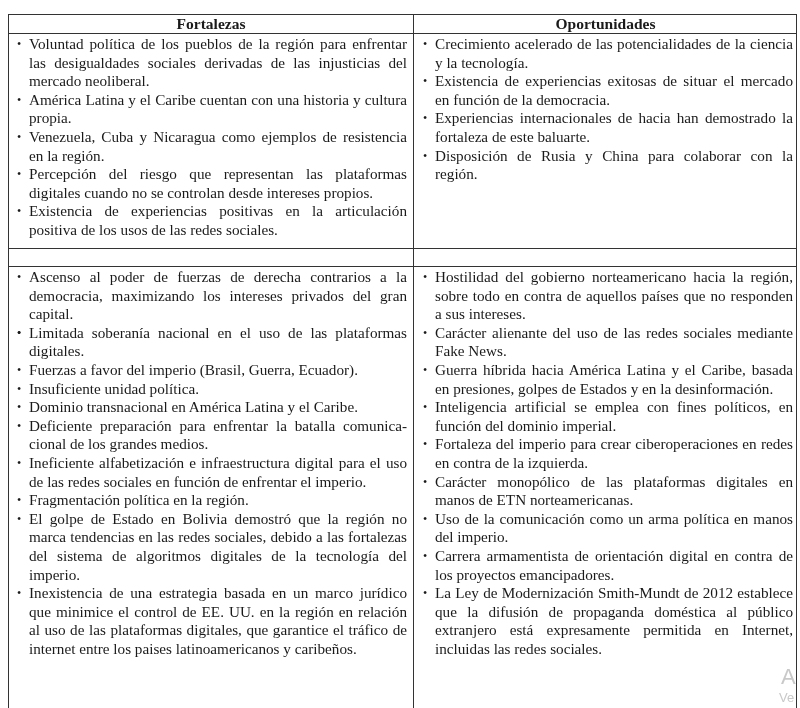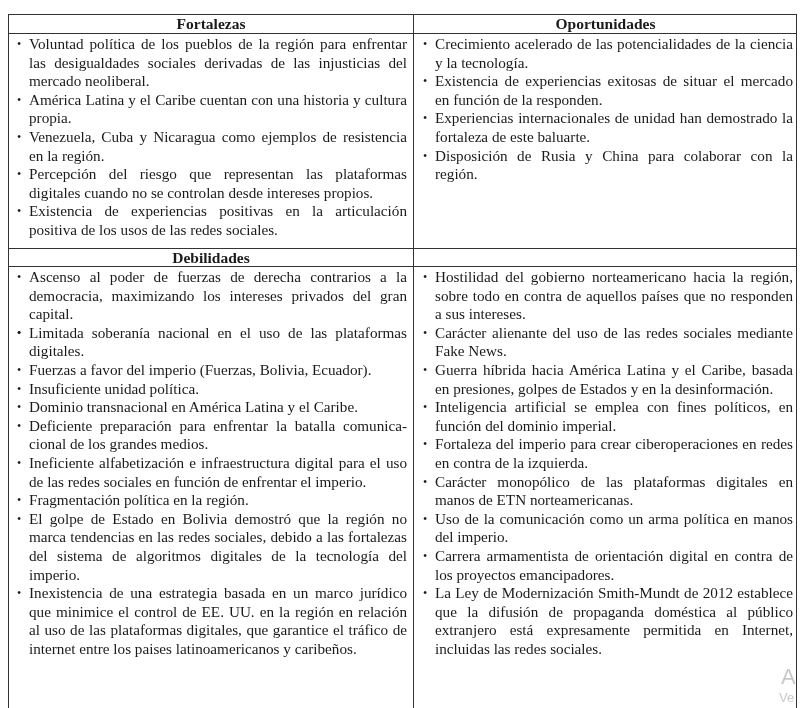--- a/index.html
+++ b/index.html
@@ -34,33 +34,32 @@
         <li><span class="bullet">•</span><span>Venezuela, Cuba y Nicaragua como ejemplos de resistencia en la región.</span></li>
         <li><span class="bullet">•</span><span>Percepción del riesgo que representan las plataformas digitales cuando no se controlan desde intereses propios.</span></li>
         <li><span class="bullet">•</span><span>Existencia de experiencias positivas en la articulación positiva de los usos de las redes sociales.</span></li>
       </ul>
   </div>
 
   <div class="hdr" style="left:405px; width:383px; top:0;">Oportunidades</div>
   <div class="cell" style="left:412px; width:372px; top:20px;">
     <ul>
         <li><span class="bullet">•</span><span>Crecimiento acelerado de las potencialidades de la ciencia y la tecnología.</span></li>
-        <li><span class="bullet">•</span><span>Existencia de experiencias exitosas de situar el mercado en función de la responden.</span></li>
-        <li><span class="bullet">•</span><span>Experiencias internacionales de unidad han demostrado la fortaleza de este baluarte.</span></li>
+        <li><span class="bullet">•</span><span>Existencia de experiencias exitosas de situar el mercado en función de la democracia.</span></li>
+        <li><span class="bullet">•</span><span>Experiencias internacionales de hacia han demostrado la fortaleza de este baluarte.</span></li>
         <li><span class="bullet">•</span><span>Disposición de Rusia y China para colaborar con la región.</span></li>
       </ul>
   </div>
 
-  <div class="hdr" style="left:0; width:404px; top:234px;">Debilidades</div>
   <div class="cell" style="left:6px; width:392px; top:253px;">
     <ul>
         <li><span class="bullet">•</span><span>Ascenso al poder de fuerzas de derecha contrarios a la democracia, maximizando los intereses privados del gran capital.</span></li>
         <li><span class="bullet">•</span></li>
         <li><span class="bullet">•</span><span>Limitada soberanía nacional en el uso de las plataformas digitales.</span></li>
-        <li><span class="bullet">•</span><span>Fuerzas a favor del imperio (Fuerzas, Bolivia, Ecuador).</span></li>
+        <li><span class="bullet">•</span><span>Fuerzas a favor del imperio (Brasil, Guerra, Ecuador).</span></li>
         <li><span class="bullet">•</span><span>Insuficiente unidad política.</span></li>
         <li><span class="bullet">•</span><span>Dominio transnacional en América Latina y el Caribe.</span></li>
         <li><span class="bullet">•</span><span>Deficiente preparación para enfrentar la batalla comunica-cional de los grandes medios.</span></li>
         <li><span class="bullet">•</span><span>Ineficiente alfabetización e infraestructura digital para el uso de las redes sociales en función de enfrentar el imperio.</span></li>
         <li><span class="bullet">•</span><span>Fragmentación política en la región.</span></li>
         <li><span class="bullet">•</span><span>El golpe de Estado en Bolivia demostró que la región no marca tendencias en las redes sociales, debido a las fortalezas del sistema de algoritmos digitales de la tecnología del imperio.</span></li>
         <li><span class="bullet">•</span><span>Inexistencia de una estrategia basada en un marco jurídico que minimice el control de EE. UU. en la región en relación al uso de las plataformas digitales, que garantice el tráfico de internet entre los paises latinoamericanos y caribeños.</span></li>
       </ul>
   </div>
 

